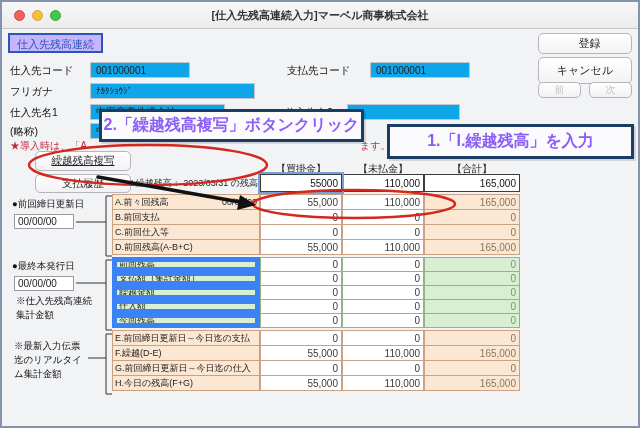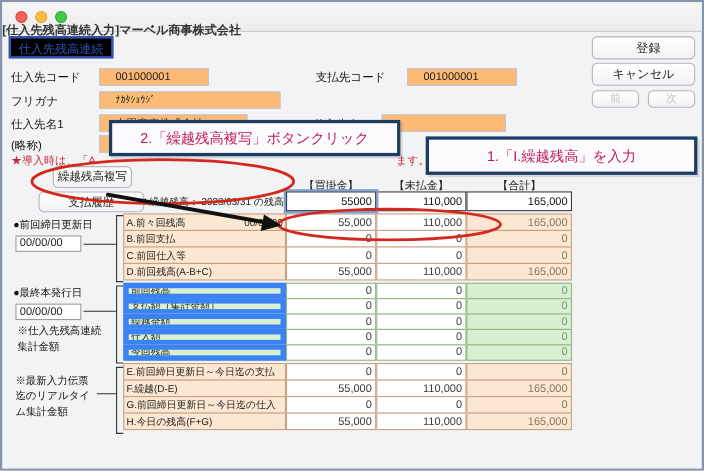--- a/index.html
+++ b/index.html
@@ -12,49 +12,49 @@
   .titlebar{
     position:absolute;left:0;top:0;width:100%;height:27px;
     background:linear-gradient(#f7f7f7,#ececec);
     border-bottom:1px solid #c9c9c9;
   }
   .lights{position:absolute;left:12px;top:8px;display:flex;gap:7px;}
   .light{width:11px;height:11px;border-radius:50%;}
   .l-red{background:#f4605a;border:1px solid #d8443f;}
   .l-yellow{background:#f6bd3f;border:1px solid #dba335;}
   .l-green{background:#43c748;border:1px solid #33a839;}
-  .win-title{position:absolute;left:0;right:0;top:6px;text-align:left;font-size:11px;font-weight:bold;color:#333;margin-top:12px;}
+  .win-title{position:absolute;left:0;right:0;top:6px;text-align:center;font-size:11px;font-weight:bold;color:#333;}
 
   .screen-label{
     position:absolute;left:6px;top:31px;height:20px;padding:2px 7px 0 7px;
-    border:2px solid #2e54b8;color:#2e54b8;font-size:11px;background:#000000;
+    border:2px solid #2e54b8;color:#2e54b8;font-size:11px;background:#c4b5fd;
   }
   .btn{
     position:absolute;background:linear-gradient(#ffffff,#f2f2f4);
     border:1px solid #b5b5bc;border-radius:5px;font-size:11px;color:#222;
     display:flex;align-items:center;justify-content:center;
   }
   .btn-register{left:536px;top:31px;width:94px;height:21px;padding-left:9px;}
-  .btn-cancel{left:536px;top:55px;width:94px;height:21px;}
+  .btn-cancel{left:536px;top:55px;width:94px;height:27px;}
   .btn-prev{left:536px;top:80px;width:43px;height:16px;color:#c2c2c8;font-size:10px;}
   .btn-next{left:587px;top:80px;width:43px;height:16px;color:#c2c2c8;font-size:10px;}
-  .btn-copy{left:46px;top:149px;width:72px;height:20px;font-size:10.5px;}
+  .btn-copy{left:33px;top:149px;width:96px;height:20px;font-size:10.5px;text-decoration:underline;}
   .btn-history{left:33px;top:172px;width:96px;height:19px;font-size:10.5px;}
 
   .flabel{position:absolute;font-size:10.5px;color:#111;}
   .fld{
-    position:absolute;height:16px;background:#fdba74;border:1px solid #c4c4cc;
-    font-family:"Liberation Sans",sans-serif;font-size:10px;color:#222;padding:0 14px;
+    position:absolute;height:16px;background:#0ea5e9;border:1px solid #c4c4cc;
+    font-family:"Liberation Sans",sans-serif;font-size:10px;color:#222;padding:0 5px;
   }
   .note-frag{position:absolute;font-size:10px;color:#c52a3e;white-space:nowrap;}
 
   .callout{
     position:absolute;background:#fbfbfd;border:3px solid #1d3c64;
     display:flex;align-items:center;justify-content:center;
-    font-size:13px;font-weight:normal;color:#be185d;z-index:30;
+    font-size:16px;font-weight:bold;color:#8b5cf6;z-index:30;
     box-shadow:2px 2px 0 rgba(0,0,0,0.12);white-space:nowrap;
   }
   .callout-2{left:97px;top:107px;width:265px;height:33px;}
   .callout-1{left:385px;top:122px;width:247px;height:35px;}
 
   
   .btable{position:absolute;left:110px;top:160px;width:408px;z-index:5;}
   .t-head{display:flex;height:13px;font-size:10px;color:#222;}
   .t-head .sp{width:148px;}
   .t-head .ch{text-align:center;}

